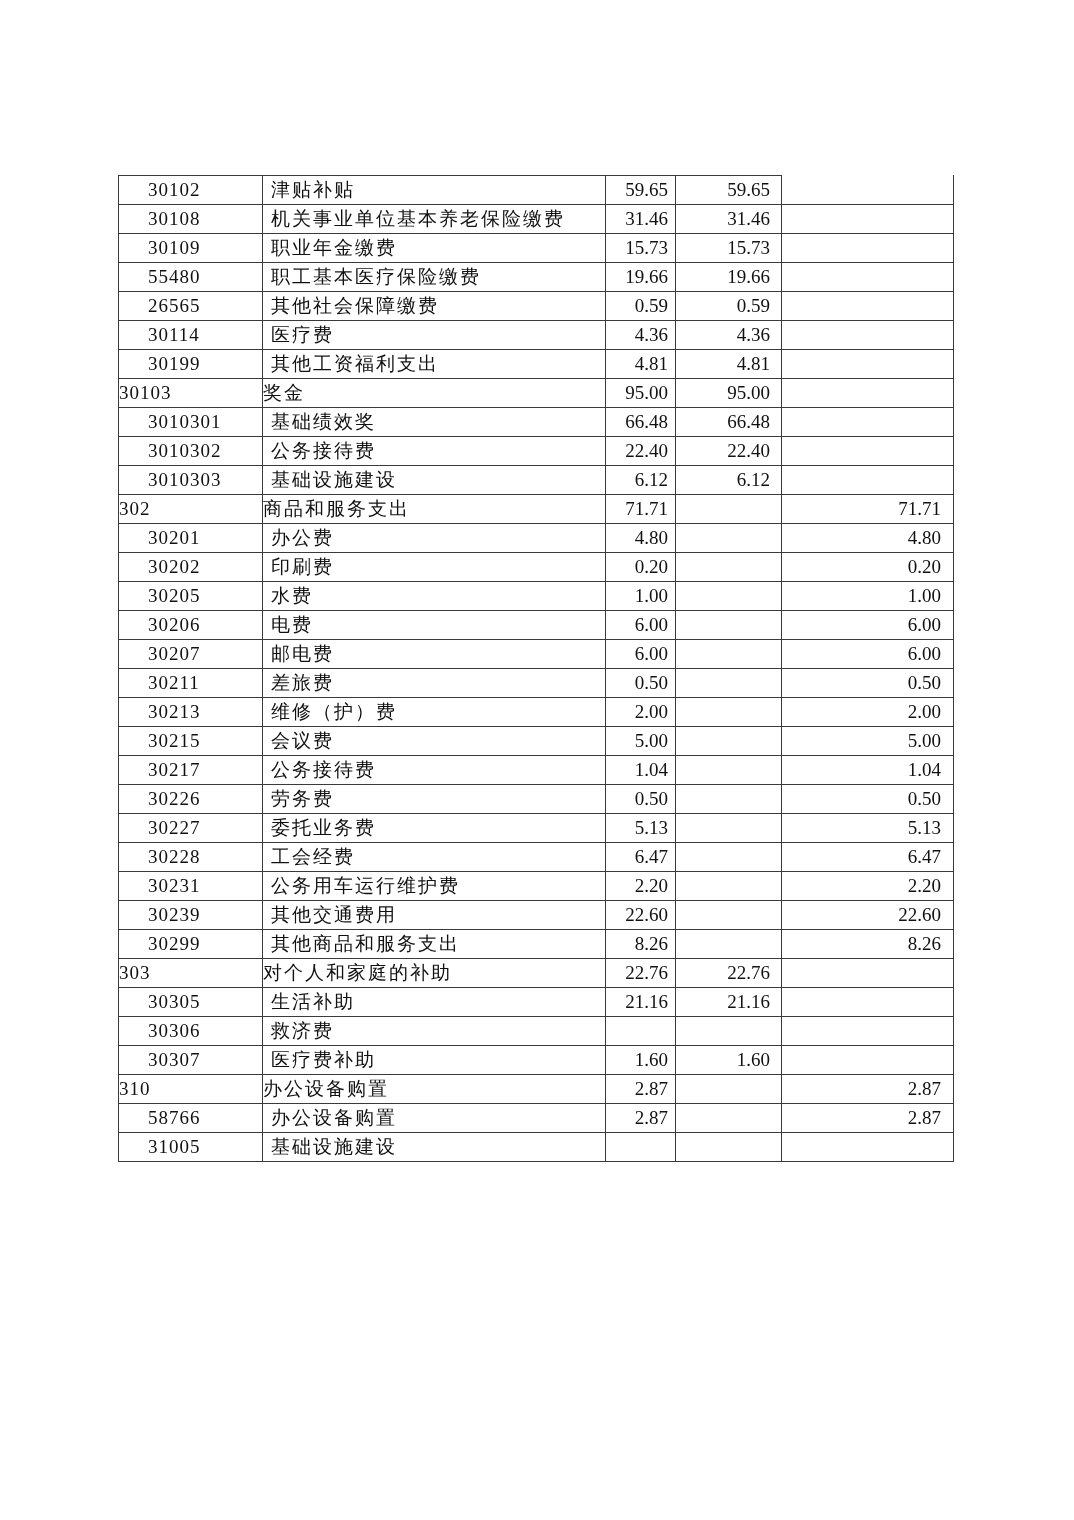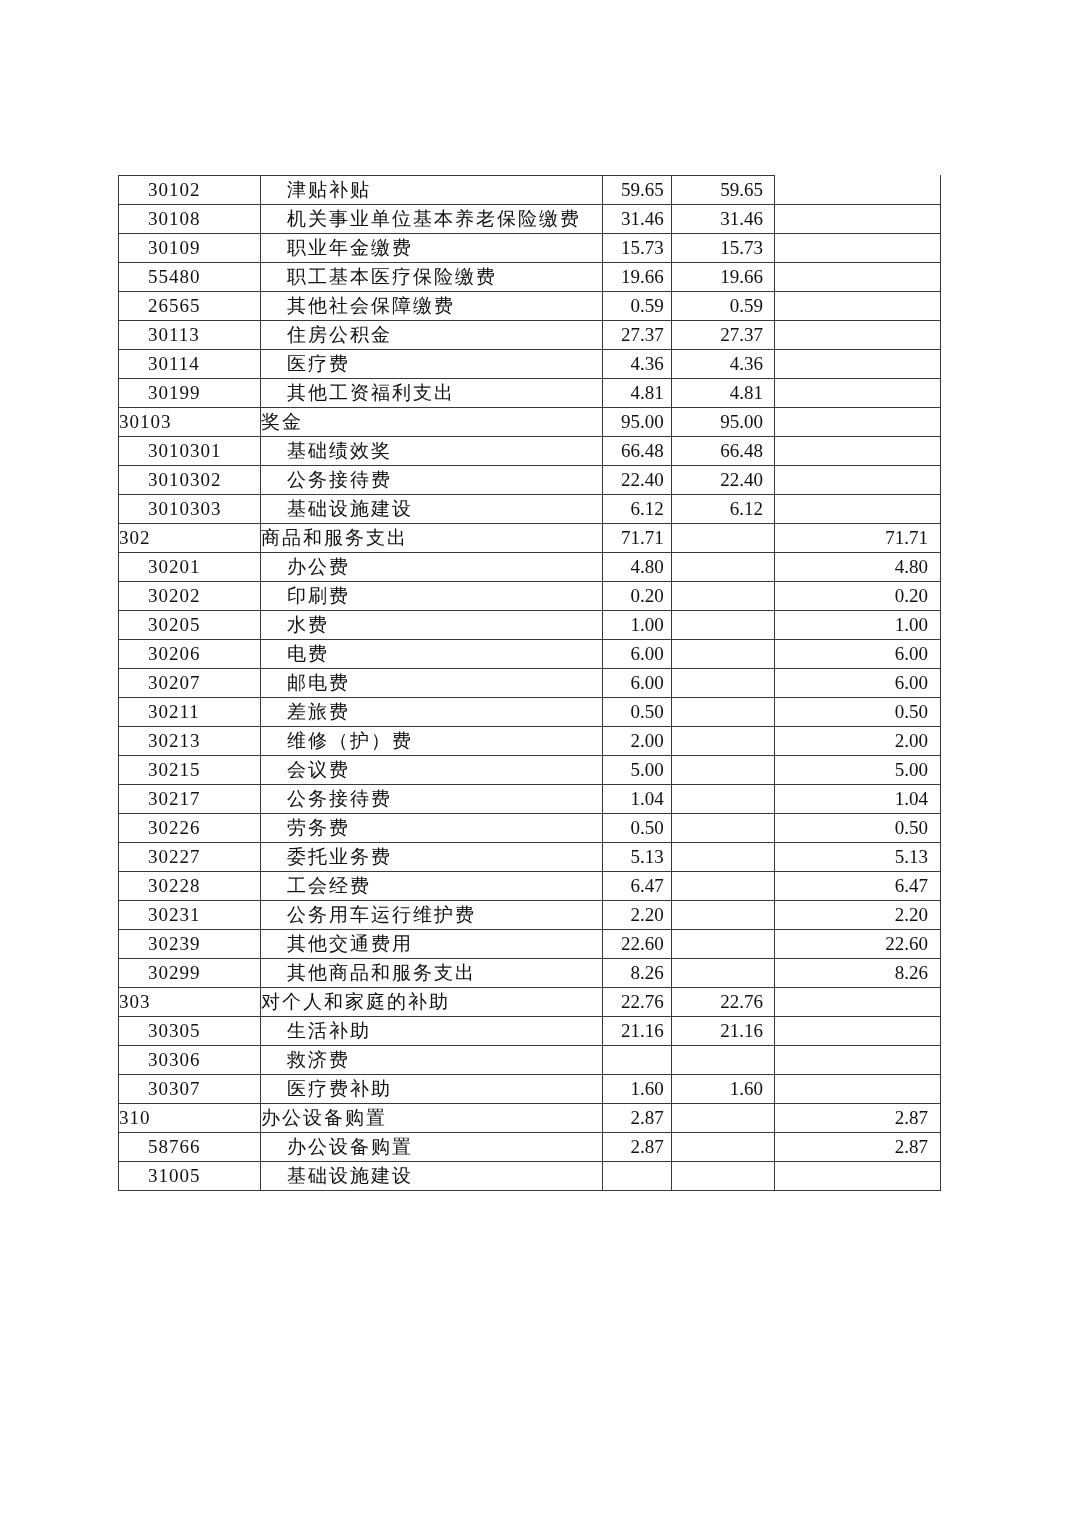--- a/index.html
+++ b/index.html
@@ -2,21 +2,21 @@
 <html><head>
 <meta charset="utf-8">
 <style>
   html, body {
     margin: 0;
     padding: 0;
     background: #ffffff;
   }
   .page {
     position: relative;
-    width: 941px;
+    width: 1074px;
     height: 1520px;
     background: #ffffff;
     overflow: hidden;
     font-family: "Liberation Serif", "DejaVu Serif", serif;
     color: #111111;
   }
   table.budget-table {
     position: absolute;
     left: 118px;
     top: 175px;
@@ -44,21 +44,21 @@
     letter-spacing: 1px;
   }
   td.code.lvl1 {
     padding-left: 29px;
   }
   td.name {
     padding-left: 11px;
     letter-spacing: 2px;
   }
   td.name.lvl1 {
-    padding-left: 26px;
+    padding-left: 8px;
   }
   td.num {
     text-align: right;
   }
   td.num.a1 { padding-right: 7px; }
   td.num.a2 { padding-right: 11px; }
   td.num.a3 { padding-right: 12px; }
 </style>
 </head>
 <body>
@@ -102,27 +102,20 @@
           <td class="num a3"></td>
         </tr>
         <tr>
           <td class="code lvl1">26565</td>
           <td class="name lvl1">其他社会保障缴费</td>
           <td class="num a1">0.59</td>
           <td class="num a2">0.59</td>
           <td class="num a3"></td>
         </tr>
         <tr>
-          <td class="code lvl1">30113</td>
-          <td class="name lvl1">住房公积金</td>
-          <td class="num a1">27.37</td>
-          <td class="num a2">27.37</td>
-          <td class="num a3"></td>
-        </tr>
-        <tr>
           <td class="code lvl1">30114</td>
           <td class="name lvl1">医疗费</td>
           <td class="num a1">4.36</td>
           <td class="num a2">4.36</td>
           <td class="num a3"></td>
         </tr>
         <tr>
           <td class="code lvl1">30199</td>
           <td class="name lvl1">其他工资福利支出</td>
           <td class="num a1">4.81</td>

